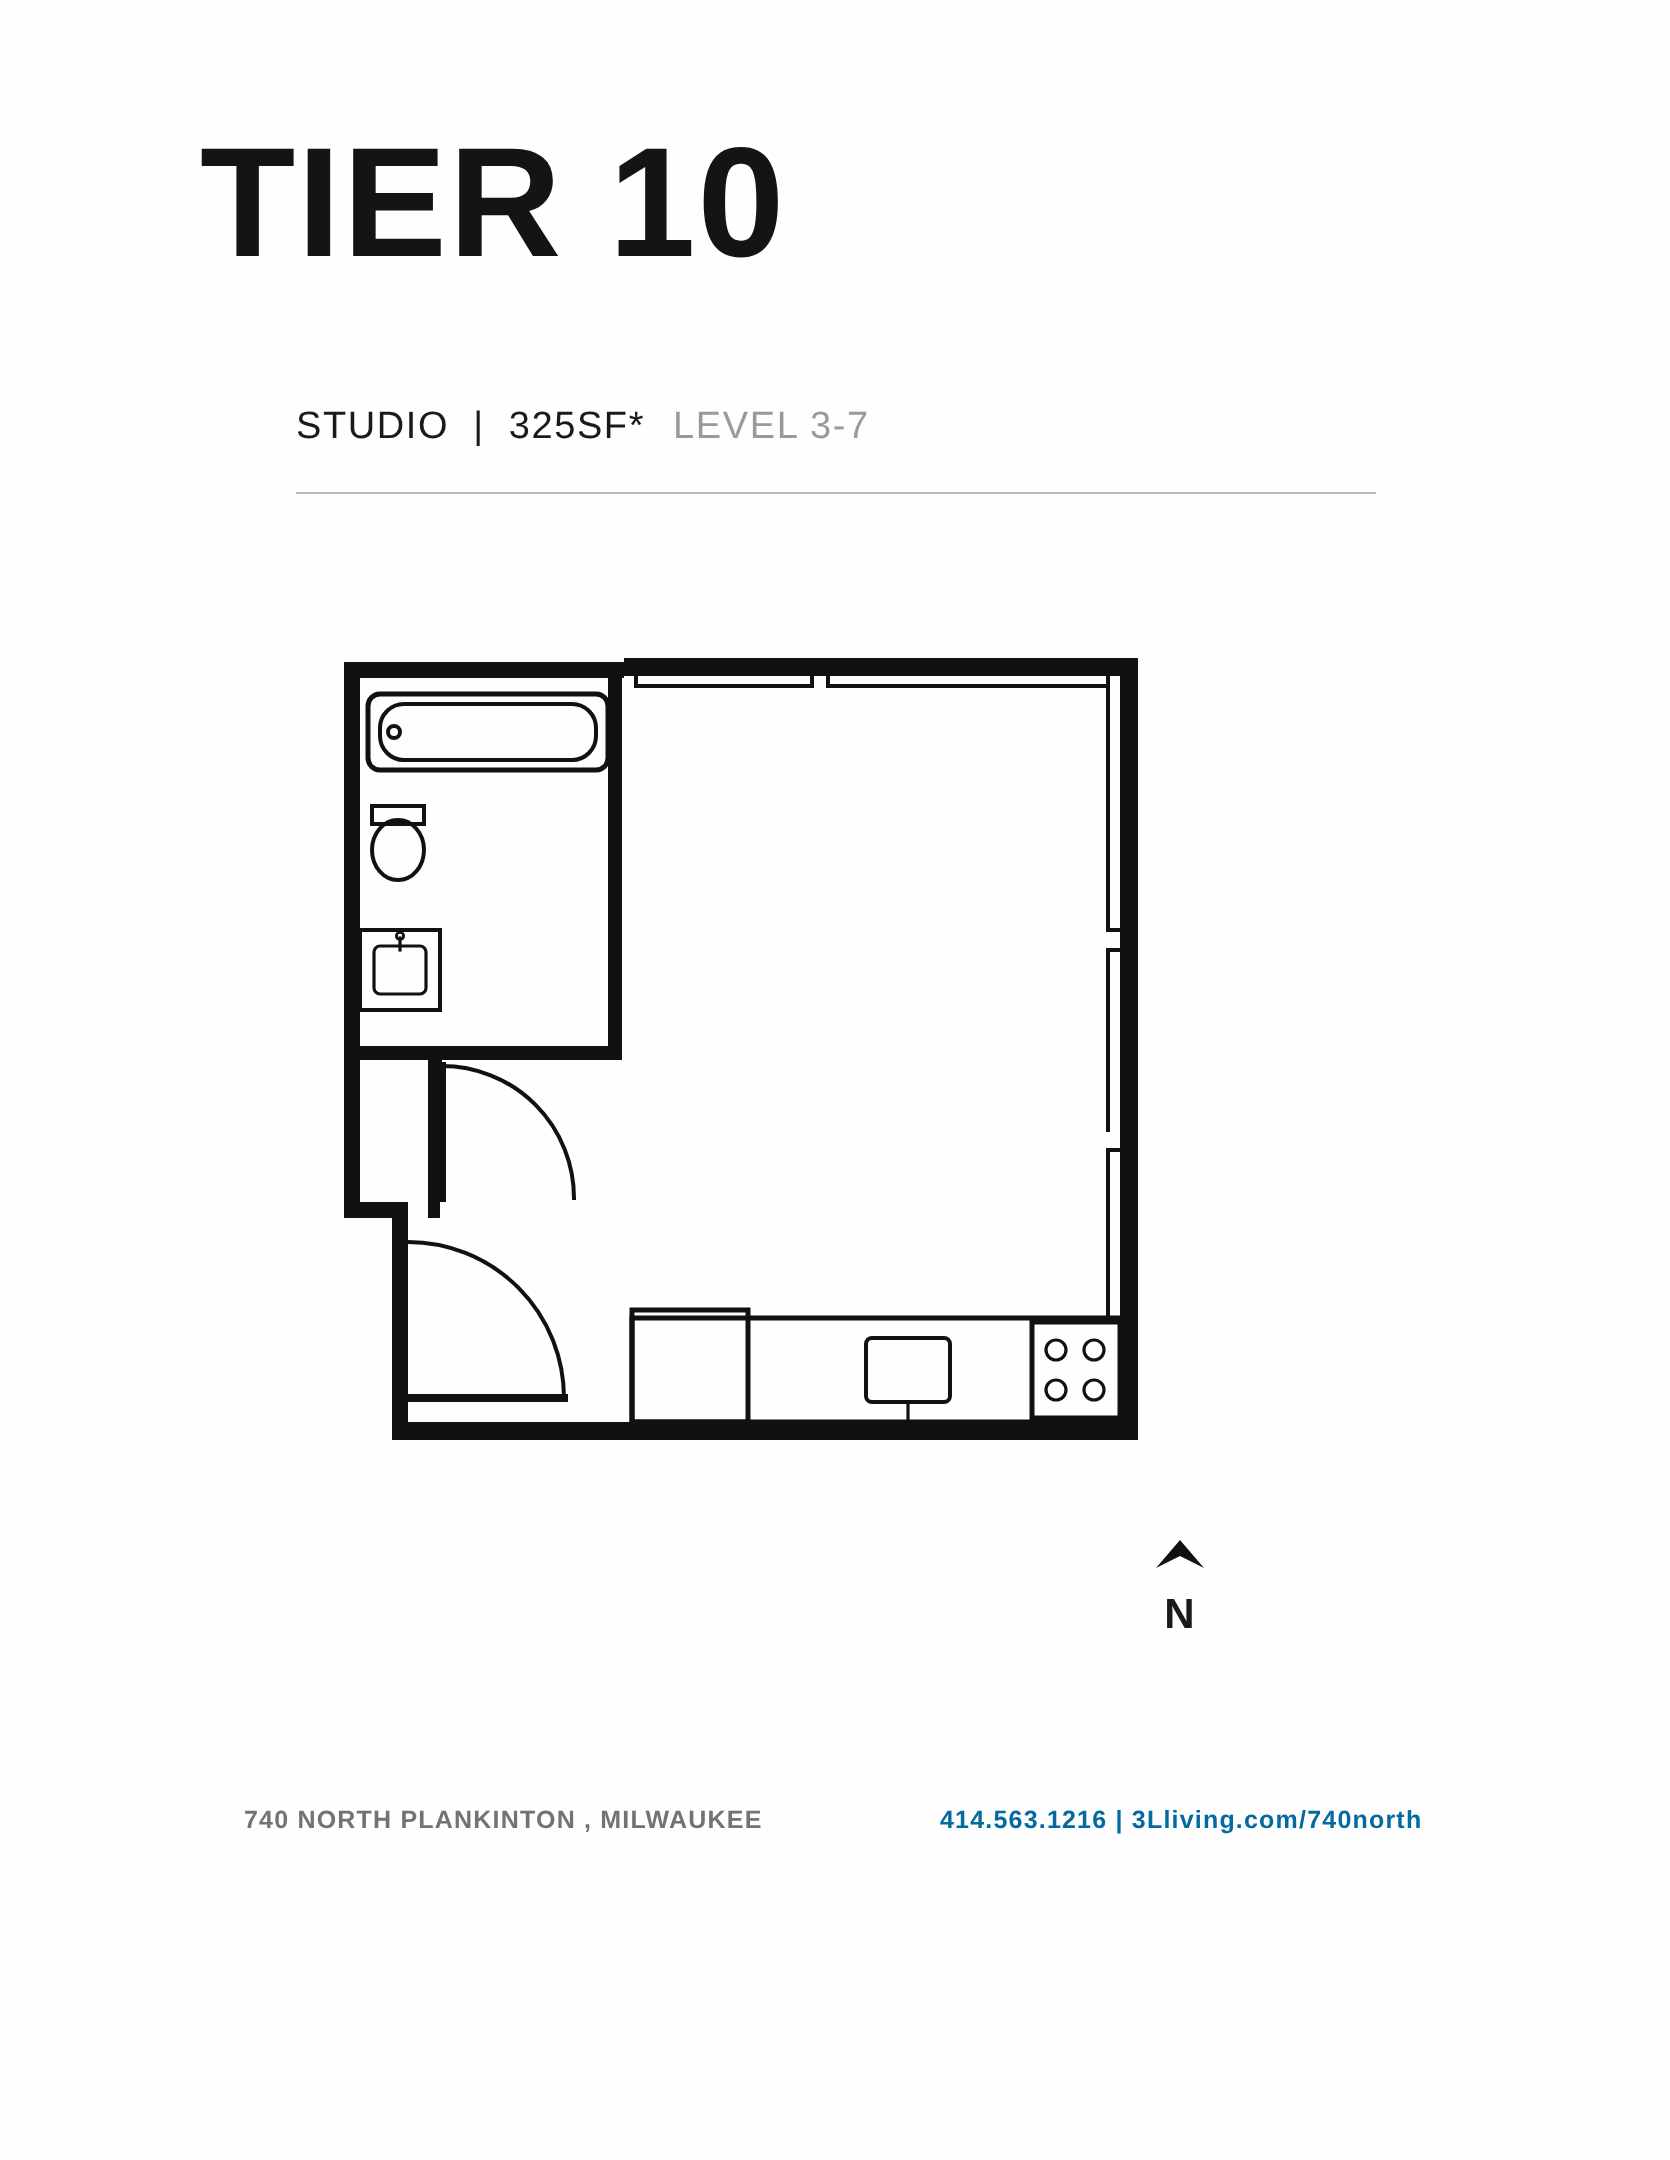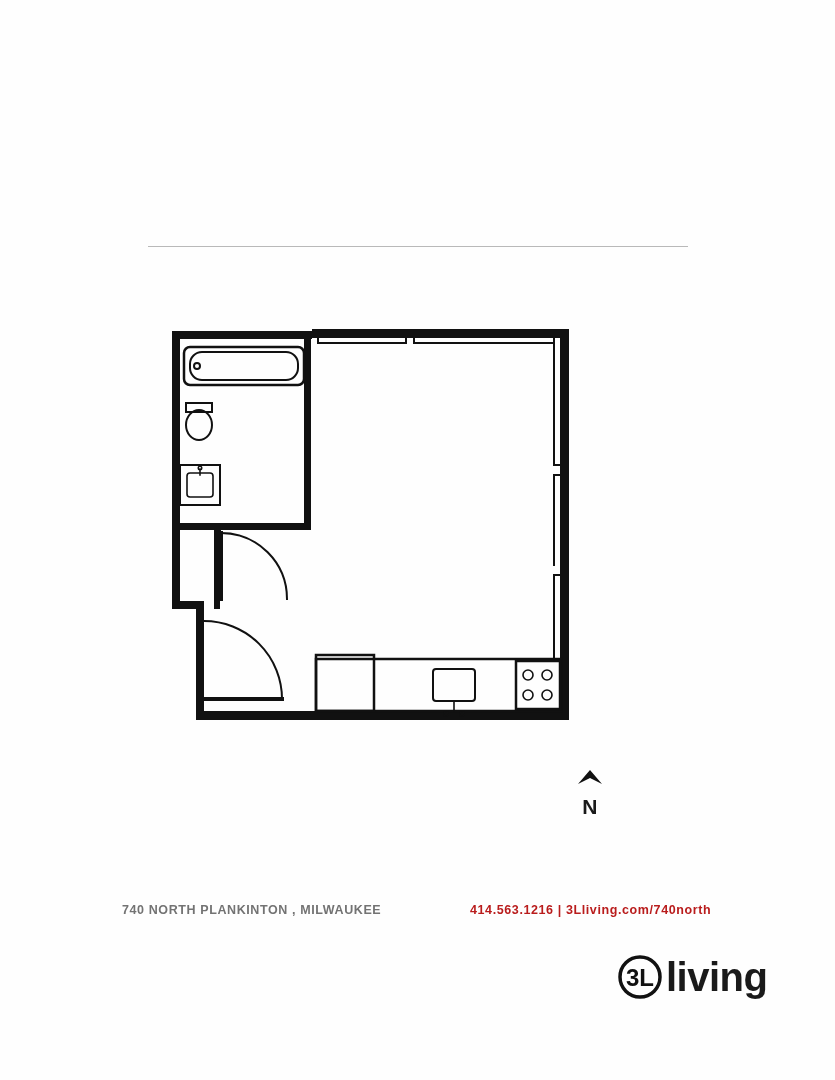--- a/index.html
+++ b/index.html
@@ -90,21 +90,21 @@
     letter-spacing: 0.6px;
     color: #737373;
   }
   .footer-right {
     position: absolute;
     left: 470px;
     top: 903px;
     font-size: 12.5px;
     font-weight: 700;
     letter-spacing: 0.6px;
-    color: #b91c1c;
+    color: #0369a1;
   }
 
   .logo {
     position: absolute;
     left: 618px;
     top: 955px;
     display: flex;
     align-items: center;
   }
   .logo-word {
@@ -113,21 +113,28 @@
     letter-spacing: -0.5px;
     line-height: 1;
     margin-left: 4px;
   }
 </style>
 </head>
 <body>
 
 <div class="page">
 
-
+  <div class="title">TIER 10</div>
+
+  <div class="subtitle-row">
+    <span class="sub-unit">STUDIO</span>
+    <span class="sub-sep">|</span>
+    <span class="sub-area">325SF*</span>
+    <span class="sub-level">LEVEL 3-7</span>
+  </div>
 
   <div class="rule"></div>
 
   <div class="plan">
     <svg width="420" height="420" viewBox="0 0 420 420" xmlns="http://www.w3.org/2000/svg">
       <g fill="none" stroke="#111111" stroke-linecap="square">
 
         <rect x="4" y="6" width="8" height="278" fill="#111111" stroke="none"></rect>
 
         <rect x="4" y="6" width="140" height="8" fill="#111111" stroke="none"></rect>
@@ -220,21 +227,14 @@
     <svg width="44" height="22" viewBox="0 0 44 22">
       <path d="M22 2 L34 16 L22 10 L10 16 Z" fill="#111111"></path>
     </svg>
     <div class="north-label">N</div>
   </div>
 
   <div class="footer-left">740 NORTH PLANKINTON , MILWAUKEE</div>
 
   <div class="footer-right">414.563.1216 | 3Lliving.com/740north</div>
 
-  <div class="logo">
-    <svg width="44" height="44" viewBox="0 0 44 44">
-      <circle cx="22" cy="22" r="20" fill="none" stroke="#111111" stroke-width="3.5"></circle>
-      <text x="22" y="31" text-anchor="middle" font-family="Liberation Sans, sans-serif" font-size="24" font-weight="700" fill="#111111">3L</text>
-    </svg>
-    <span class="logo-word">living</span>
-  </div>
 
 </div>
 
 </body></html>

